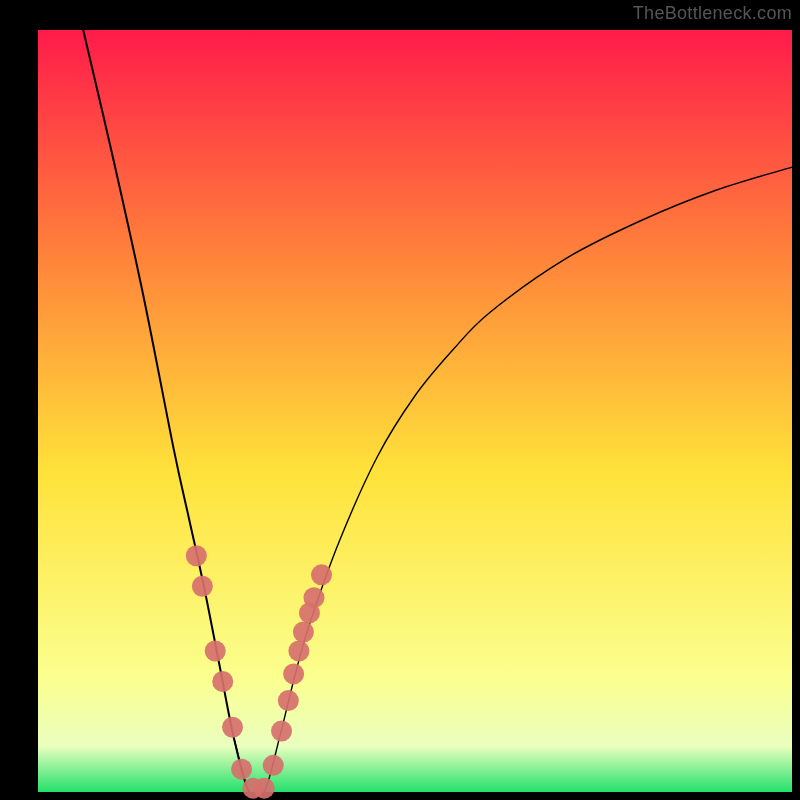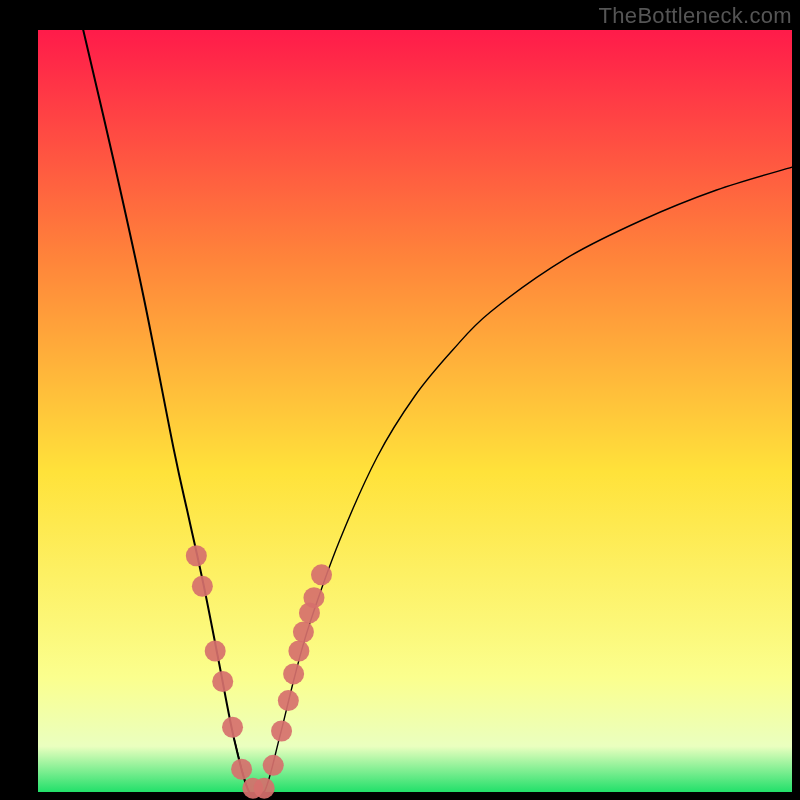--- a/index.html
+++ b/index.html
@@ -13,21 +13,21 @@
   .chart-wrapper {
     position: relative;
     width: 800px;
     height: 800px;
   }
   .watermark {
     position: absolute;
     top: 3px;
     right: 8px;
     font-family: Arial, Helvetica, sans-serif;
-    font-size: 22px;
+    font-size: 18px;
     font-weight: 500;
     color: #555;
     letter-spacing: 0.3px;
     z-index: 5;
   }
   svg.plot {
     position: absolute;
     top: 0;
     left: 0;
   }

